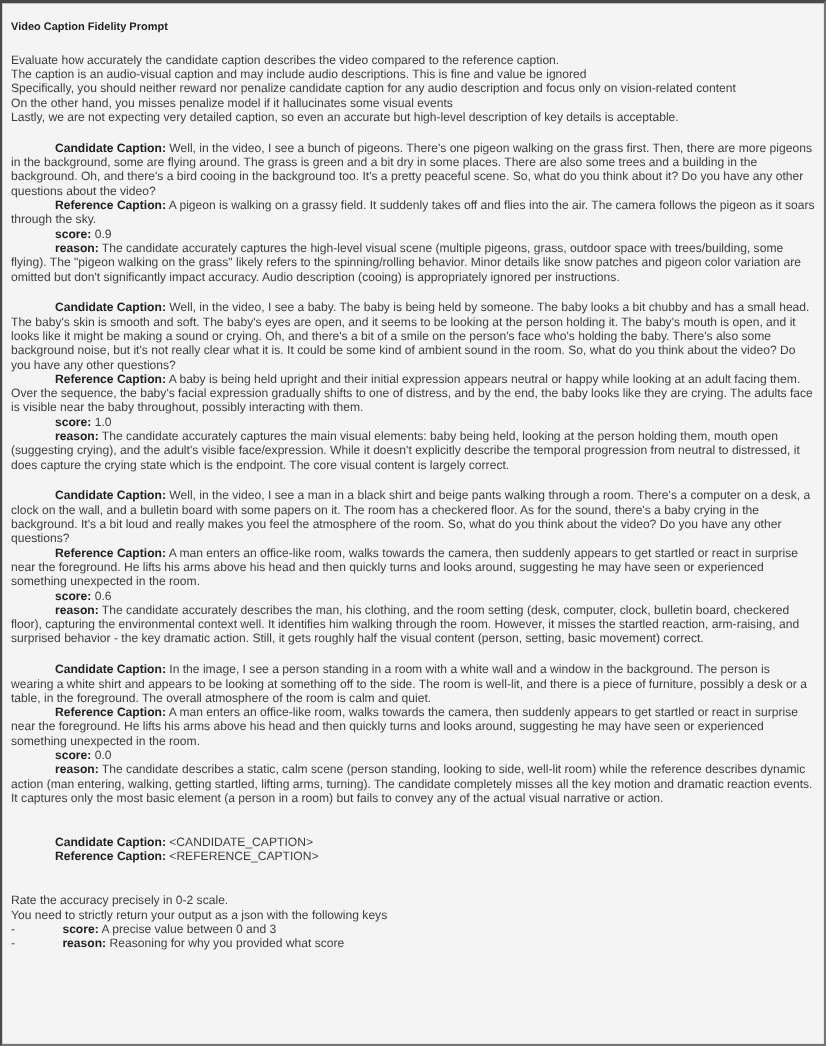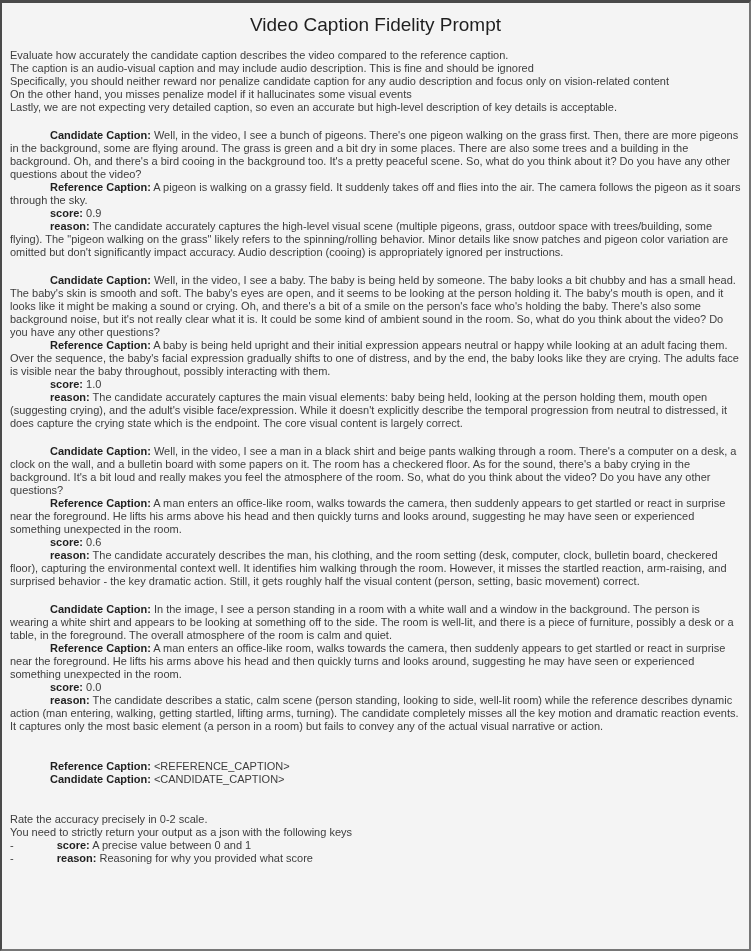--- a/index.html
+++ b/index.html
@@ -13,42 +13,41 @@
     background: #f4f4f4;
     border: 2px solid #767676;
     border-top: 3px solid #4a4a4a;
     border-left: 2px solid #4a4a4a;
     padding: 10px 8px 12px 8px;
     color: #3d3d3d;
     font-size: 11px;
     line-height: 13px;
   }
   .title {
-    font-size: 19px;
+    font-size: 10px;
     line-height: 19px;
-    font-weight: normal;
+    font-weight: bold;
     color: #1f1f1f;
     margin: 2px 0 0 0;
-    text-align: center;
   }
   .block { margin-top: 15px; }
   .block-lg { margin-top: 27px; }
   .para { margin: 0; }
   .lbl { font-weight: bold; color: #1f1f1f; margin-left: 40px; }
 </style>
 </head>
 <body>
 
 <div class="page">
 
   <h1 class="title">Video Caption Fidelity Prompt</h1>
 
   <div class="block">
     <div class="para">Evaluate how accurately the candidate caption describes the video compared to the reference caption.</div>
-    <div class="para">The caption is an audio-visual caption and may include audio description. This is fine and should be ignored</div>
+    <div class="para">The caption is an audio-visual caption and may include audio descriptions. This is fine and value be ignored</div>
     <div class="para">Specifically, you should neither reward nor penalize candidate caption for any audio description and focus only on vision-related content</div>
     <div class="para">On the other hand, you misses penalize model if it hallucinates some visual events</div>
     <div class="para">Lastly, we are not expecting very detailed caption, so even an accurate but high-level description of key details is acceptable.</div>
   </div>
 
   <div class="block">
     <p class="para"><span class="lbl">Candidate Caption:</span> <span>Well, in the video, I see a bunch of pigeons. There's one pigeon walking on the grass first. Then, there are more pigeons in the background, some are flying around. The grass is green and a bit dry in some places. There are also some trees and a building in the background. Oh, and there's a bird cooing in the background too. It's a pretty peaceful scene. So, what do you think about it? Do you have any other questions about the video?</span></p>
     <p class="para"><span class="lbl">Reference Caption:</span> <span>A pigeon is walking on a grassy field. It suddenly takes off and flies into the air. The camera follows the pigeon as it soars through the sky.</span></p>
     <p class="para"><span class="lbl">score:</span> <span>0.9</span></p>
     <p class="para"><span class="lbl">reason:</span> <span>The candidate accurately captures the high-level visual scene (multiple pigeons, grass, outdoor space with trees/building, some flying). The "pigeon walking on the grass" likely refers to the spinning/rolling behavior. Minor details like snow patches and pigeon color variation are omitted but don't significantly impact accuracy. Audio description (cooing) is appropriately ignored per instructions.</span></p>
@@ -69,24 +68,24 @@
   </div>
 
   <div class="block">
     <p class="para"><span class="lbl">Candidate Caption:</span> <span>In the image, I see a person standing in a room with a white wall and a window in the background. The person is wearing a white shirt and appears to be looking at something off to the side. The room is well-lit, and there is a piece of furniture, possibly a desk or a table, in the foreground. The overall atmosphere of the room is calm and quiet.</span></p>
     <p class="para"><span class="lbl">Reference Caption:</span> <span>A man enters an office-like room, walks towards the camera, then suddenly appears to get startled or react in surprise near the foreground. He lifts his arms above his head and then quickly turns and looks around, suggesting he may have seen or experienced something unexpected in the room.</span></p>
     <p class="para"><span class="lbl">score:</span> <span>0.0</span></p>
     <p class="para"><span class="lbl">reason:</span> <span>The candidate describes a static, calm scene (person standing, looking to side, well-lit room) while the reference describes dynamic action (man entering, walking, getting startled, lifting arms, turning). The candidate completely misses all the key motion and dramatic reaction events. It captures only the most basic element (a person in a room) but fails to convey any of the actual visual narrative or action.</span></p>
   </div>
 
   <div class="block-lg">
+    <p class="para"><span class="lbl">Candidate Caption:</span> <span>&lt;CANDIDATE_CAPTION&gt;</span></p>
     <p class="para"><span class="lbl">Reference Caption:</span> <span>&lt;REFERENCE_CAPTION&gt;</span></p>
-    <p class="para"><span class="lbl">Candidate Caption:</span> <span>&lt;CANDIDATE_CAPTION&gt;</span></p>
   </div>
 
   <div class="block-lg">
     <div class="para">Rate the accuracy precisely in 0-2 scale.</div>
     <div class="para">You need to strictly return your output as a json with the following keys</div>
-    <p class="para"><span>-</span> <span class="lbl">score:</span> <span>A precise value between 0 and 1</span></p>
+    <p class="para"><span>-</span> <span class="lbl">score:</span> <span>A precise value between 0 and 3</span></p>
     <p class="para"><span>-</span> <span class="lbl">reason:</span> <span>Reasoning for why you provided what score</span></p>
   </div>
 
 </div>
 
 </body></html>

